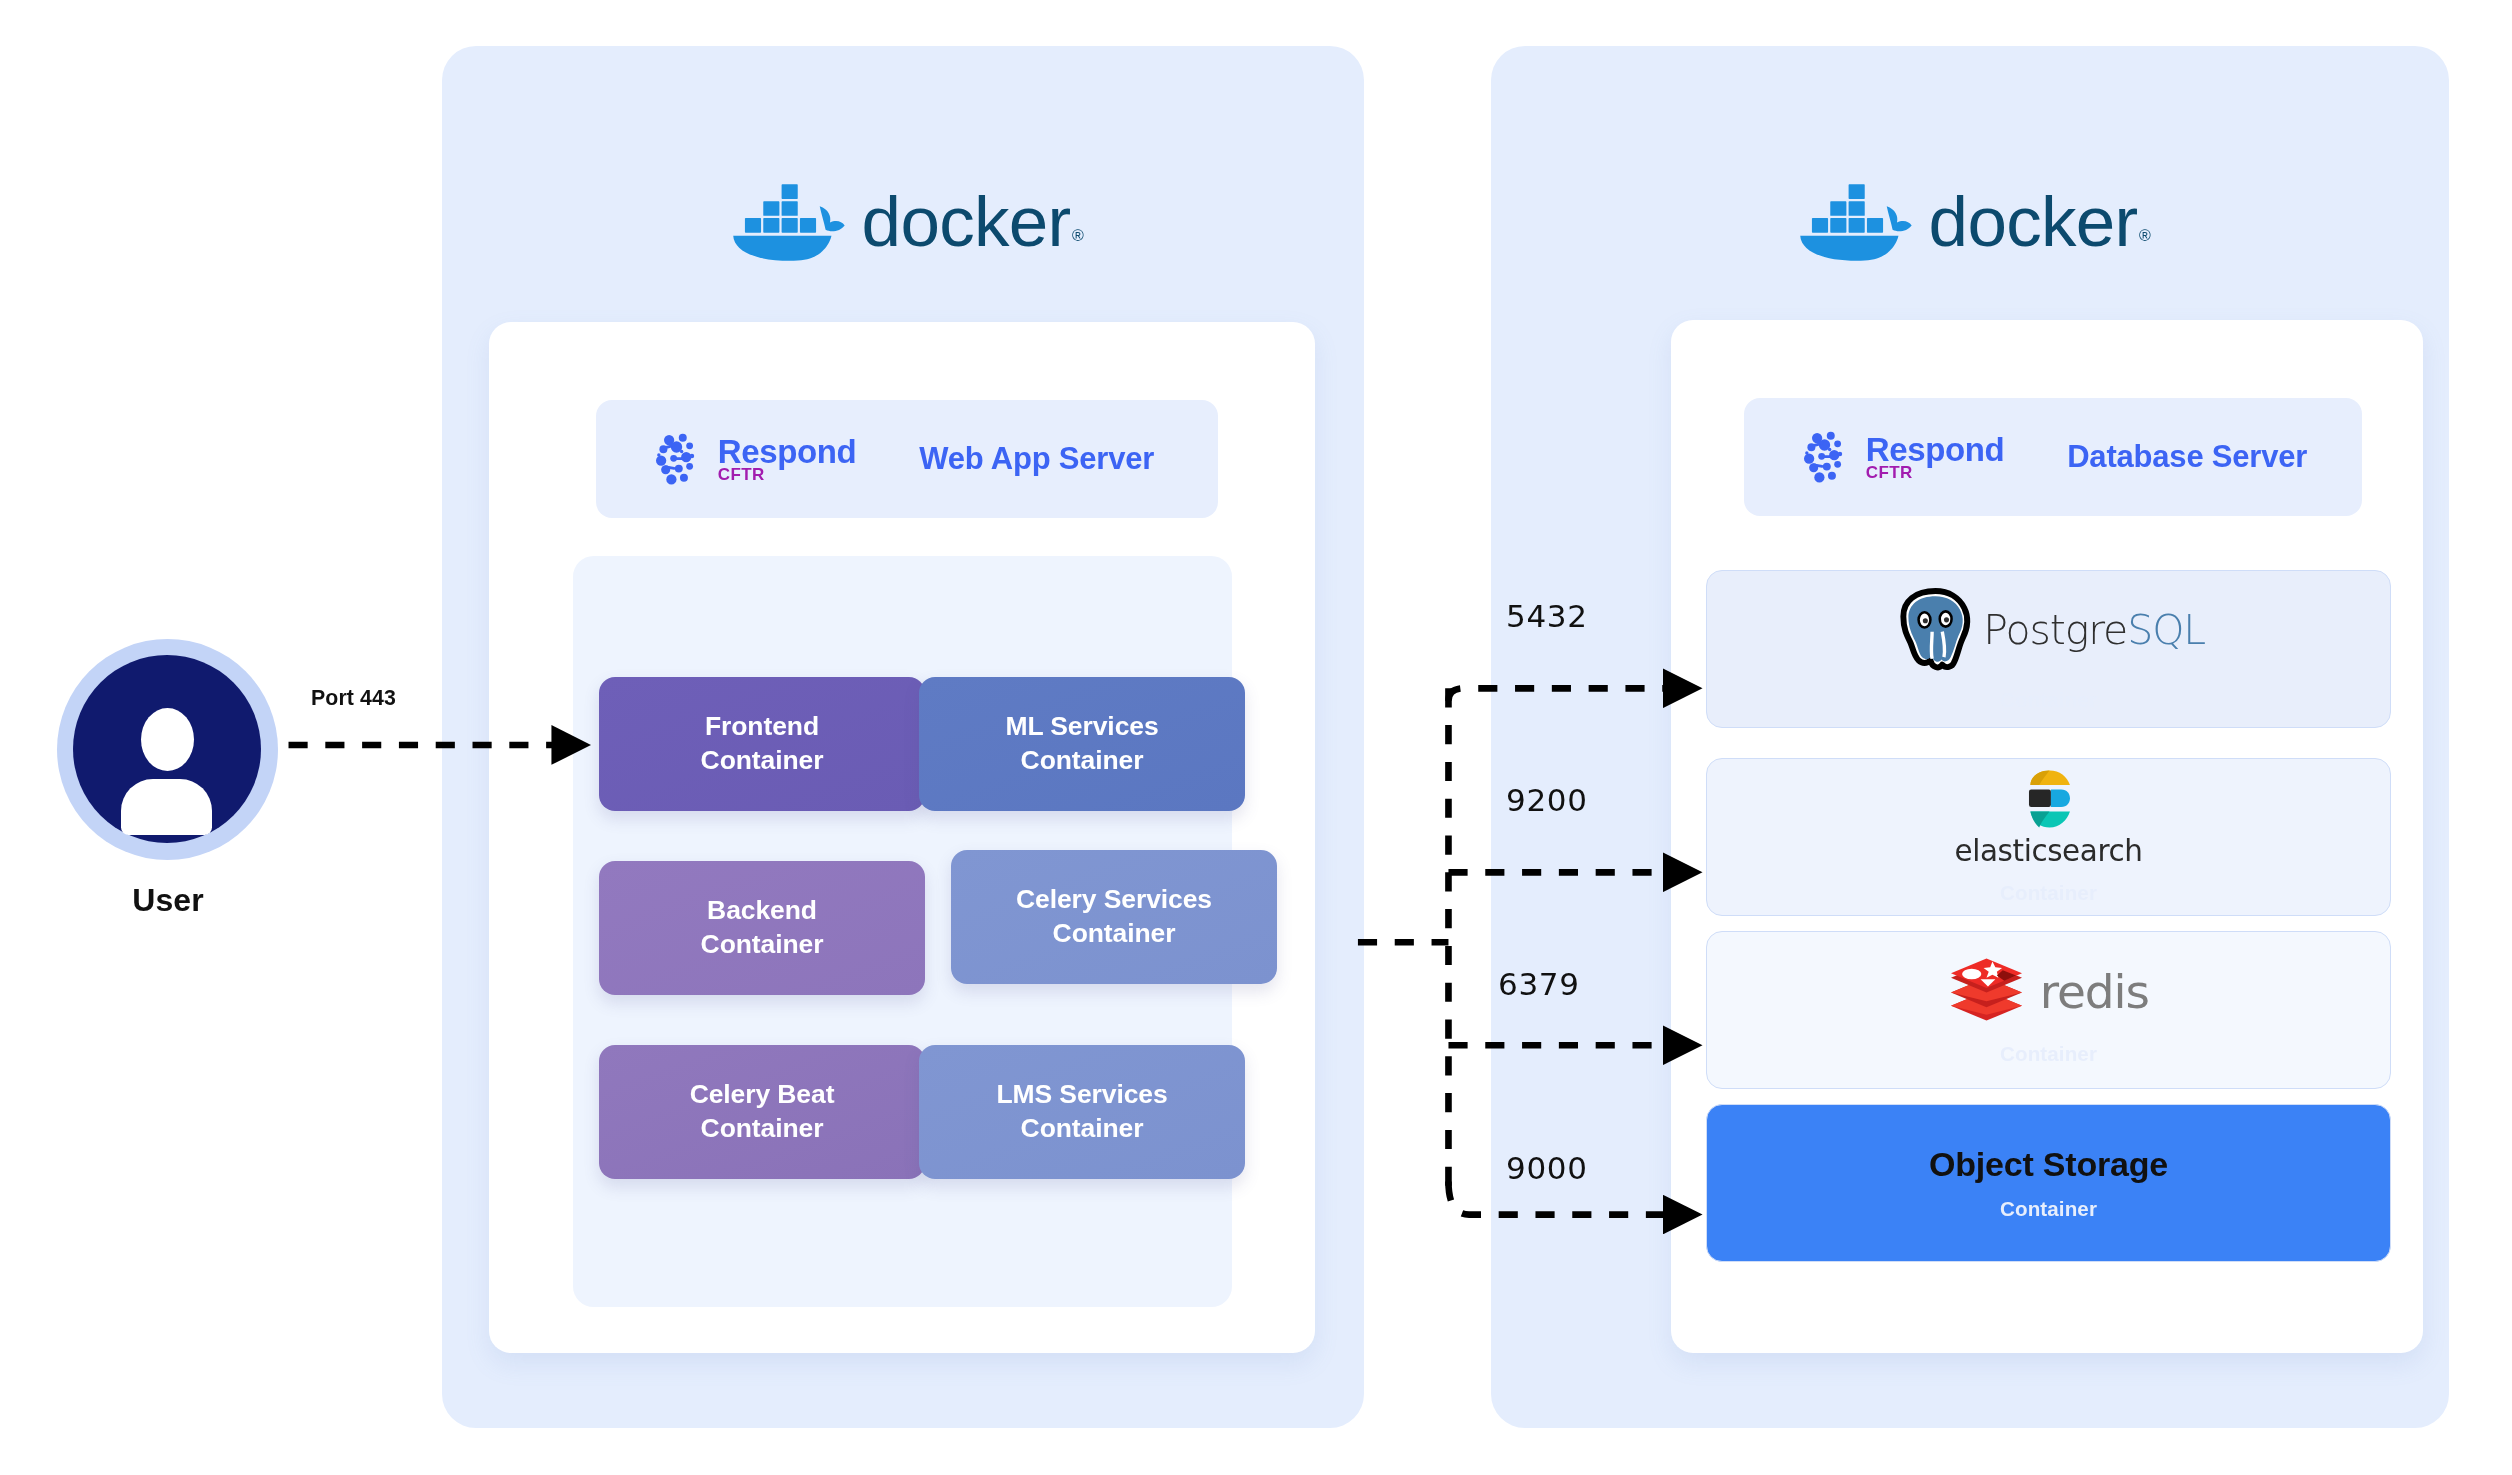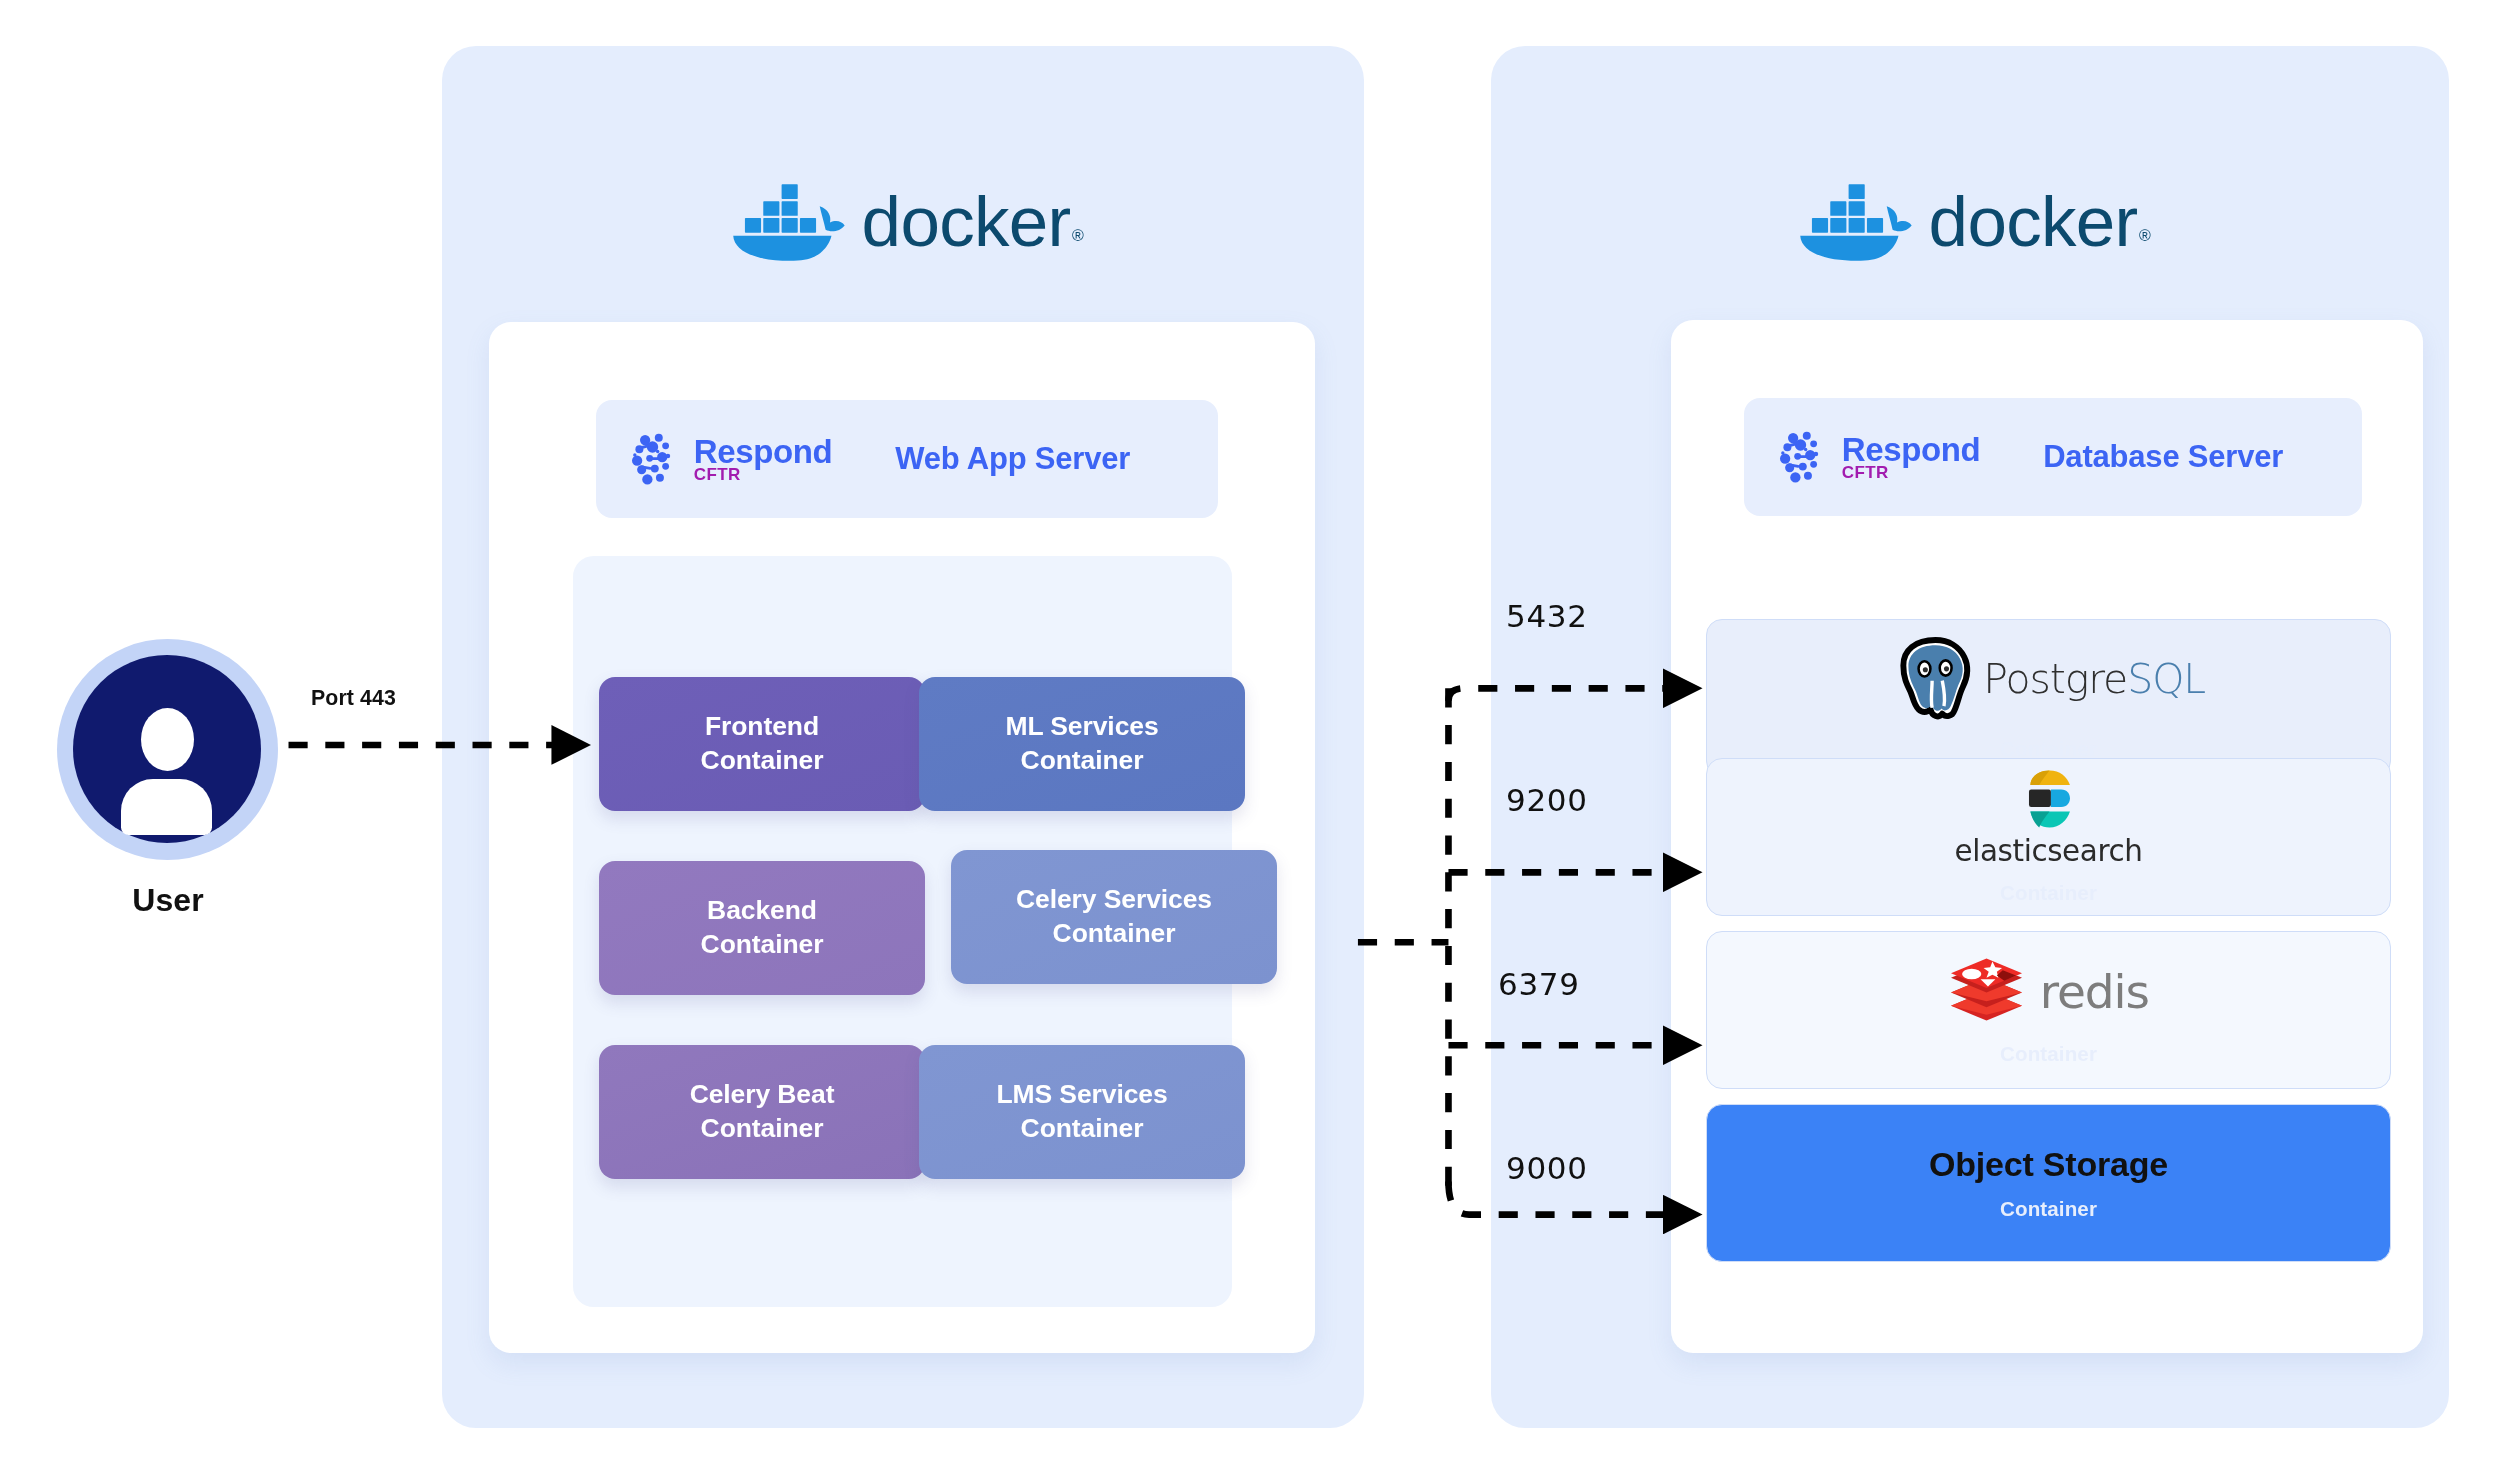--- a/index.html
+++ b/index.html
@@ -131,21 +131,21 @@
   #inner-web { left: 489px;  top: 322px;  width: 826px; height: 1031px; }
   #inner-db  { left: 1671px; top: 320px;  width: 752px; height: 1033px; }
 
   
   .server-header {
     position: absolute;
     background: #e7eefd;
     border-radius: 16px;
     display: flex;
     align-items: center;
-    padding-left: 32px;
+    padding-left: 56px;
     box-sizing: border-box;
   }
   #hdr-web { left: 596px;  top: 400px; width: 622px; height: 118px; }
   #hdr-db  { left: 1744px; top: 398px; width: 618px; height: 118px; }
 
   .respond-lockup {
     display: flex;
     align-items: center;
     gap: 8.8px;
   }
@@ -220,21 +220,21 @@
     width: 685px;
     height: 158px;
     border-radius: 16px;
     border: 1.5px solid #cfddf8;
     display: flex;
     flex-direction: column;
     align-items: center;
     justify-content: center;
     box-sizing: border-box;
   }
-  #db-postgres { top: 619px;  background: #e8eefb; }
+  #db-postgres { top: 570px;  background: #e8eefb; }
   #db-elastic  { top: 758px; background: #eef3fd; }
   #db-redis    { top: 931px; background: #f4f8fe; }
   #db-object   { top: 1104px; background: #3b82f6; }
 
   .db-caption {
     font-size: 20.6px;
     font-weight: 700;
     color: #e7eefc;
     letter-spacing: 0.1px;
     margin-top: 13.2px;

